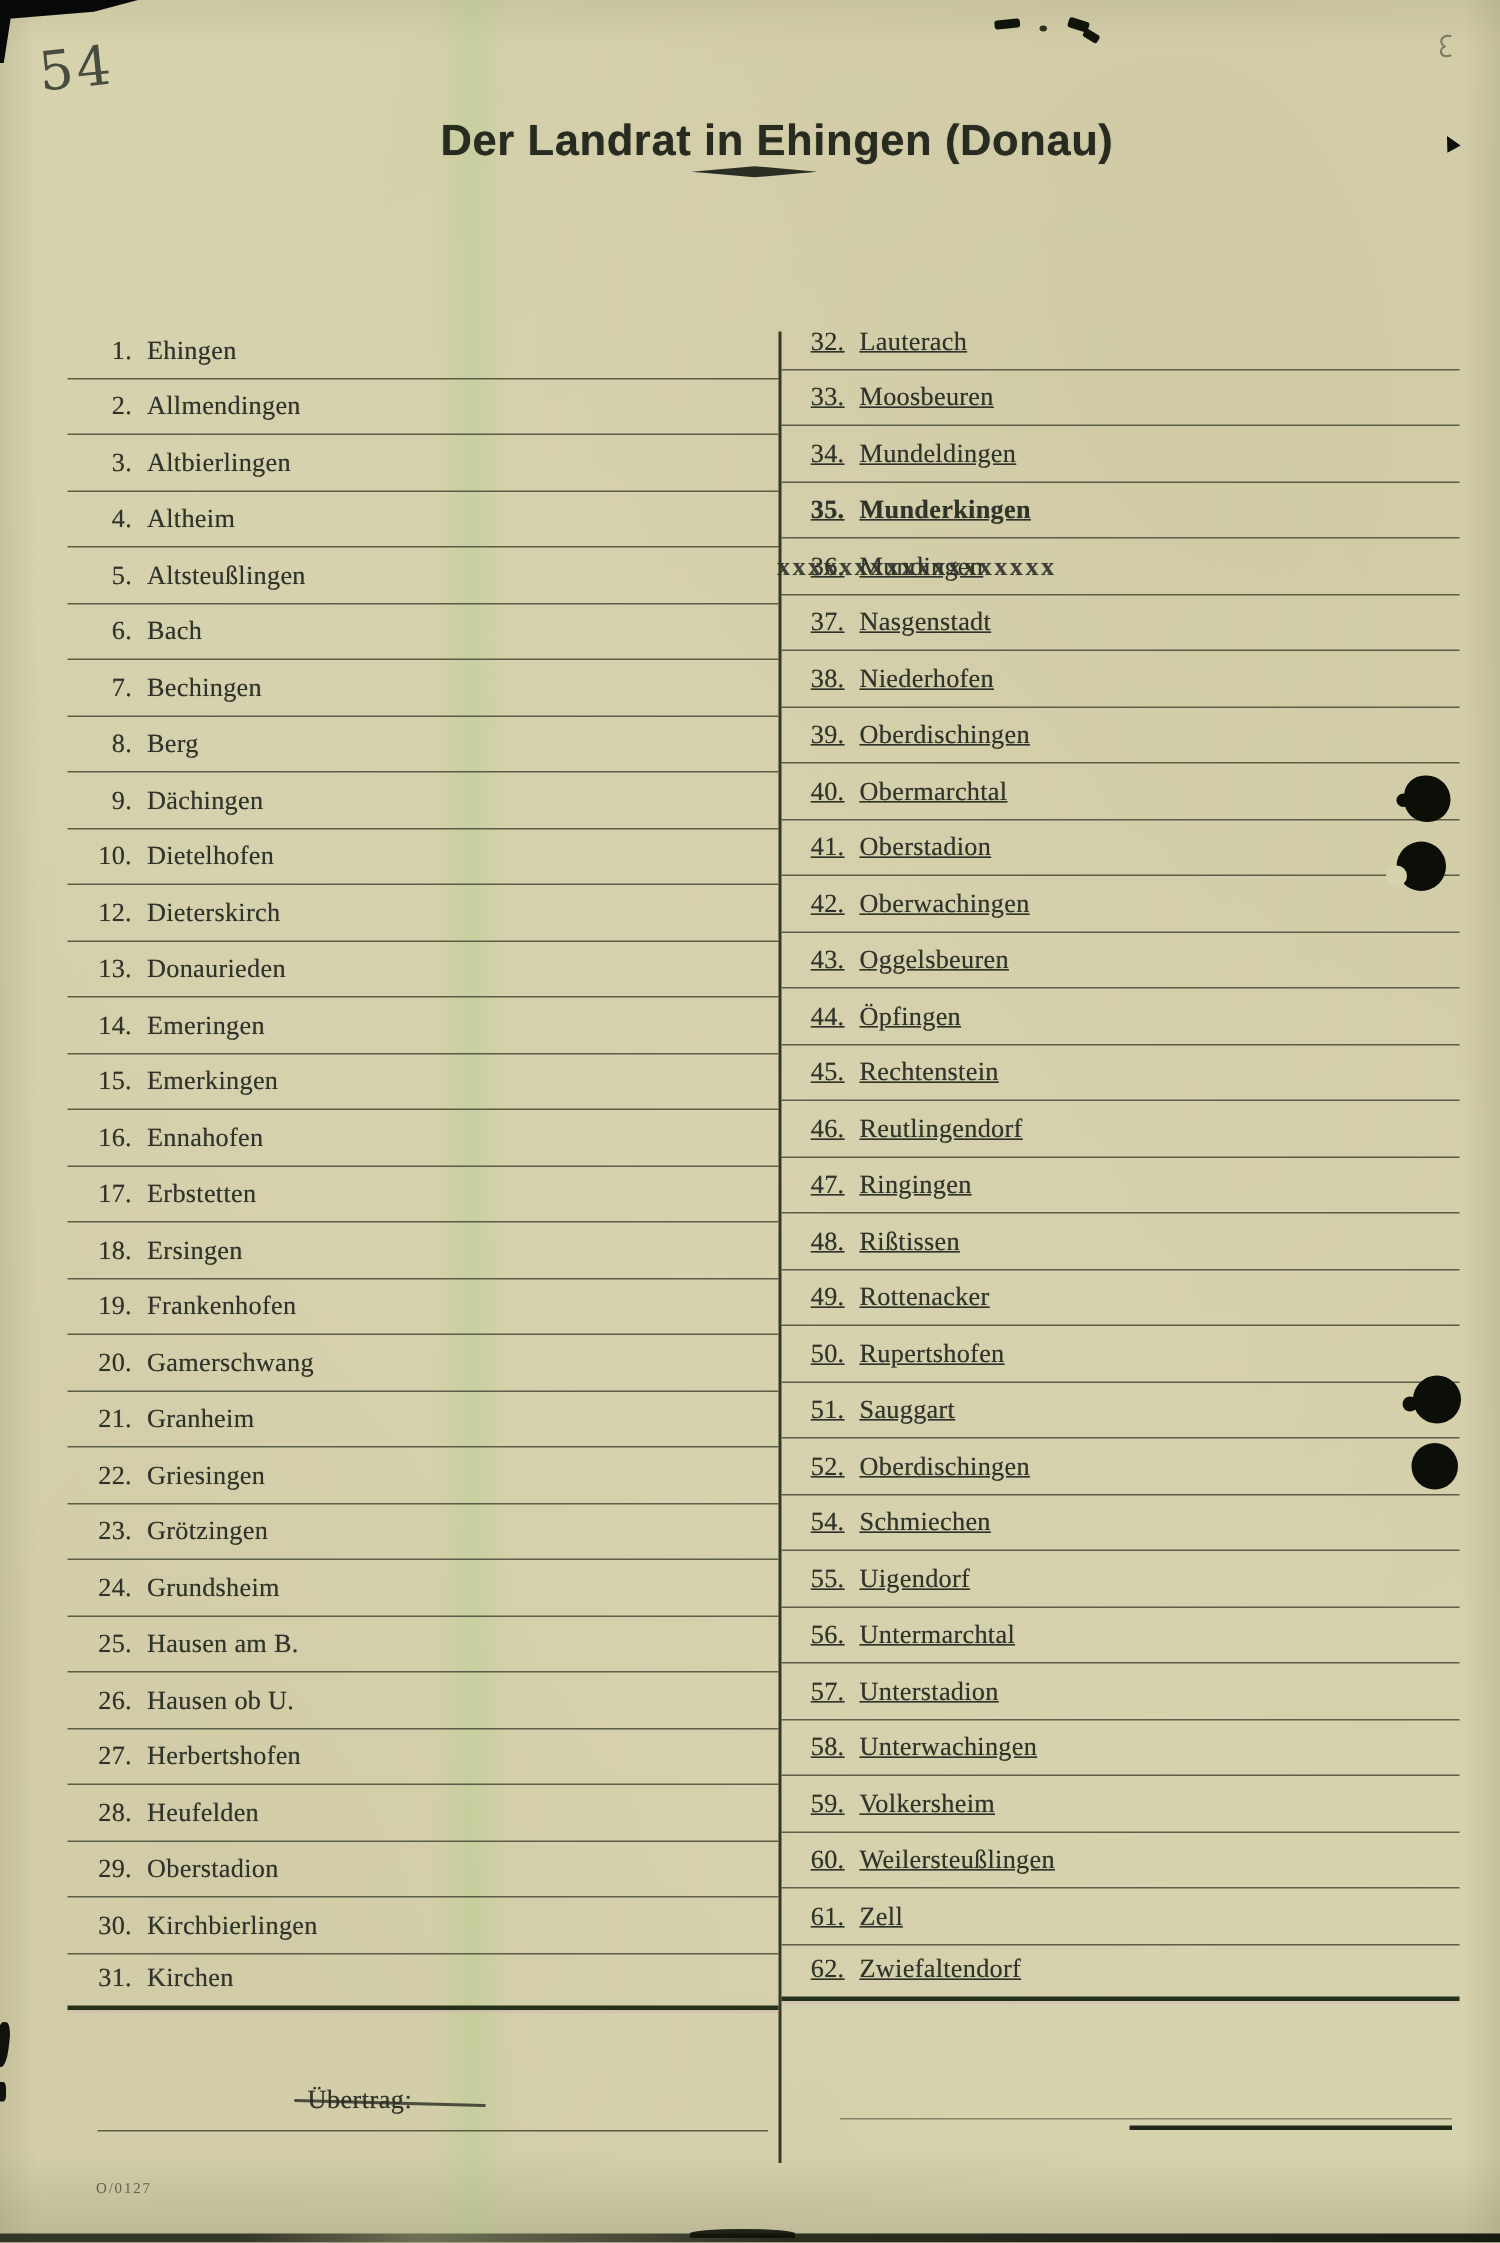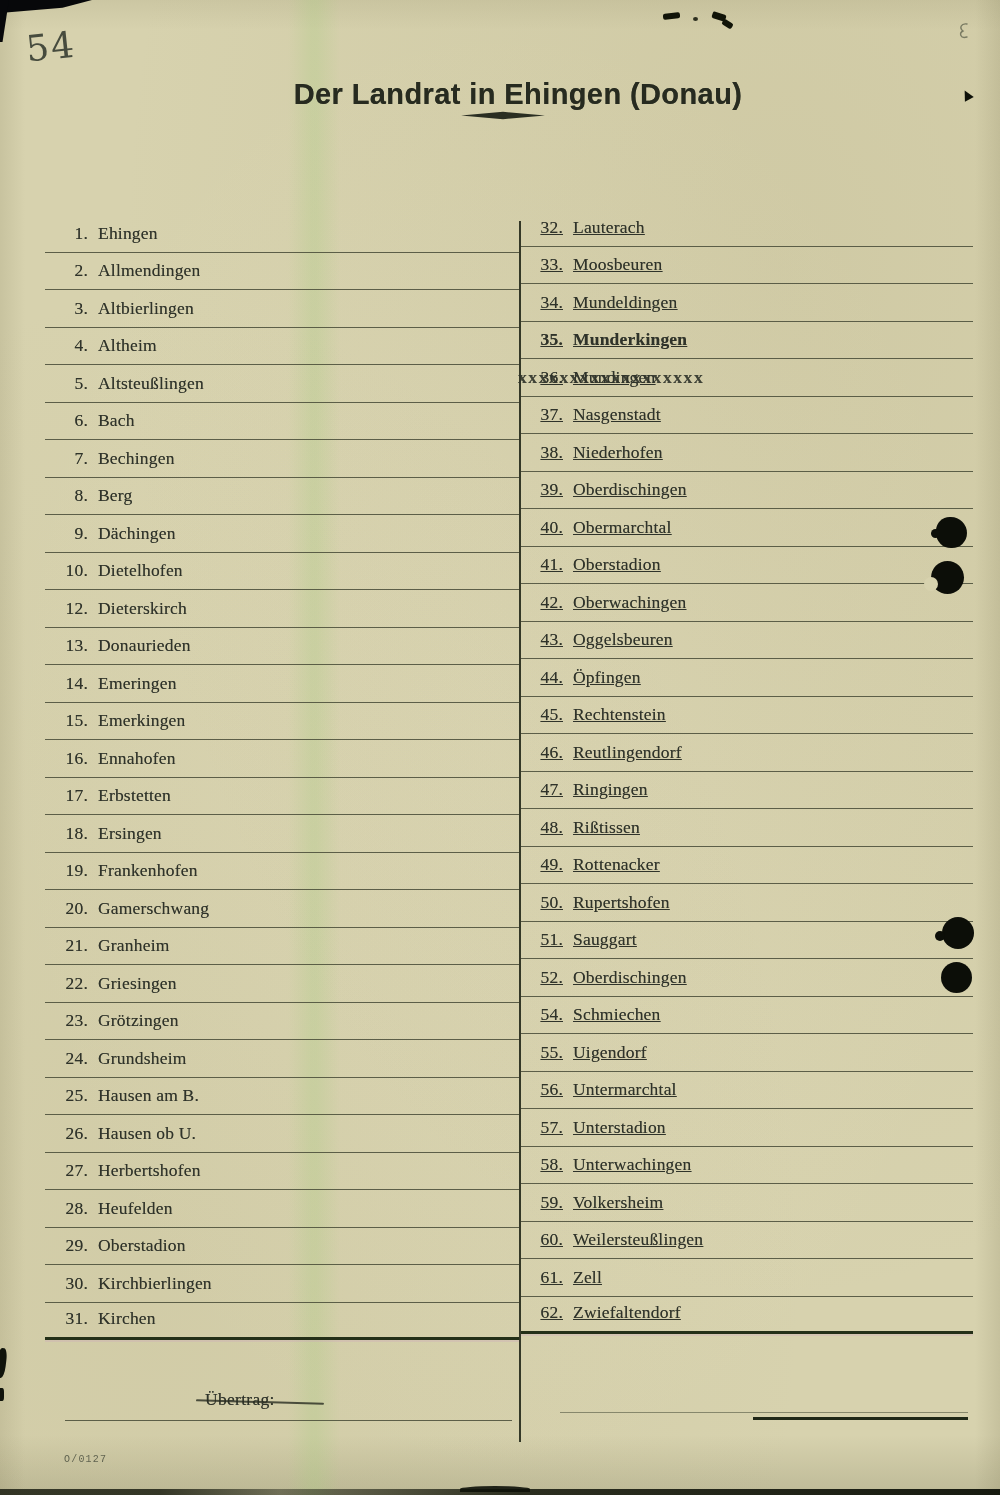--- a/index.html
+++ b/index.html
@@ -107,21 +107,21 @@
   .blob-a::after{content:"";position:absolute;left:-5px;top:12px;width:9px;height:9px;background:#0c0e08;border-radius:50%;}
   .blob-b{left:931px;top:561px;width:33px;height:33px;}
   .blob-b::after{content:"";position:absolute;left:-7px;top:16px;width:14px;height:14px;background:#d7d2ae;border-radius:50%;}
   .blob-c{left:942px;top:917px;width:32px;height:32px;}
   .blob-c::after{content:"";position:absolute;left:-7px;top:14px;width:10px;height:10px;background:#0c0e08;border-radius:50%;}
   .blob-d{left:941px;top:962px;width:31px;height:31px;}
 
   
   .footer-code{
     position:absolute;left:64px;top:1454px;
-    font-family:Liberation Mono, monospace;
+    font-family:Liberation Serif, serif;
     font-size:10px;letter-spacing:1.2px;color:#4e5242;opacity:.85;
   }
 </style>
 </head>
 <body>
 
 <div class="page">
 
   <div class="green-stripe"></div>
 

